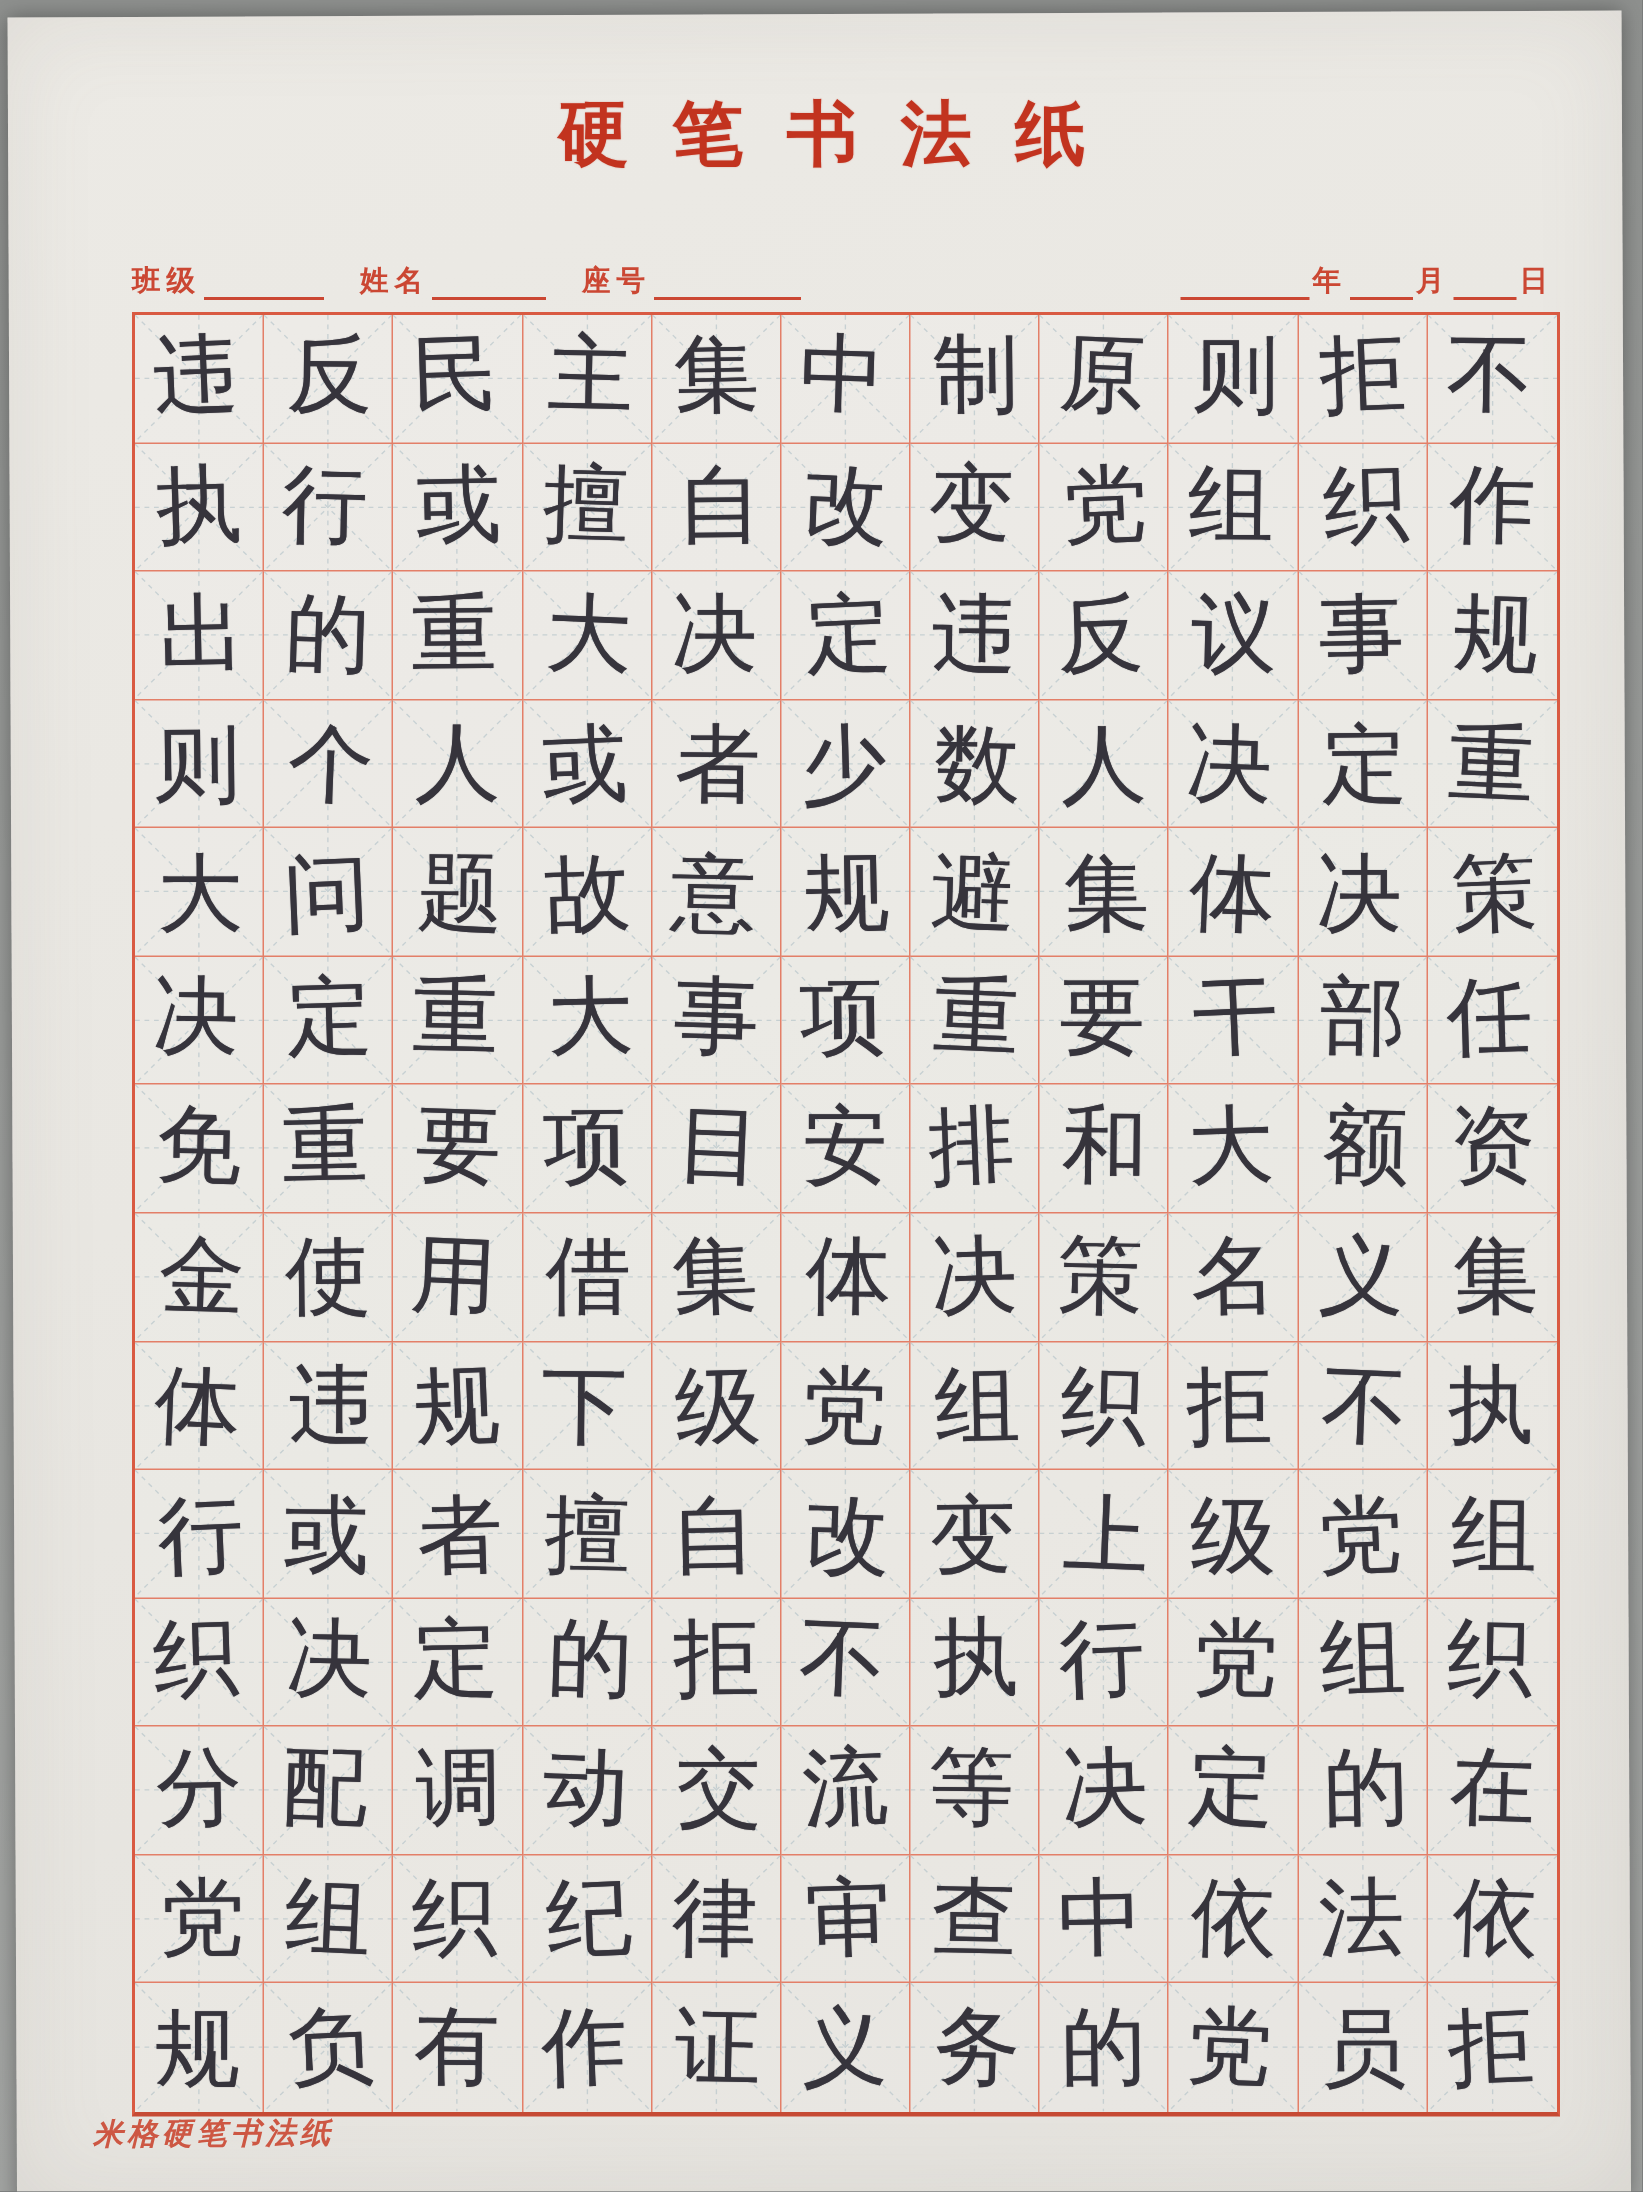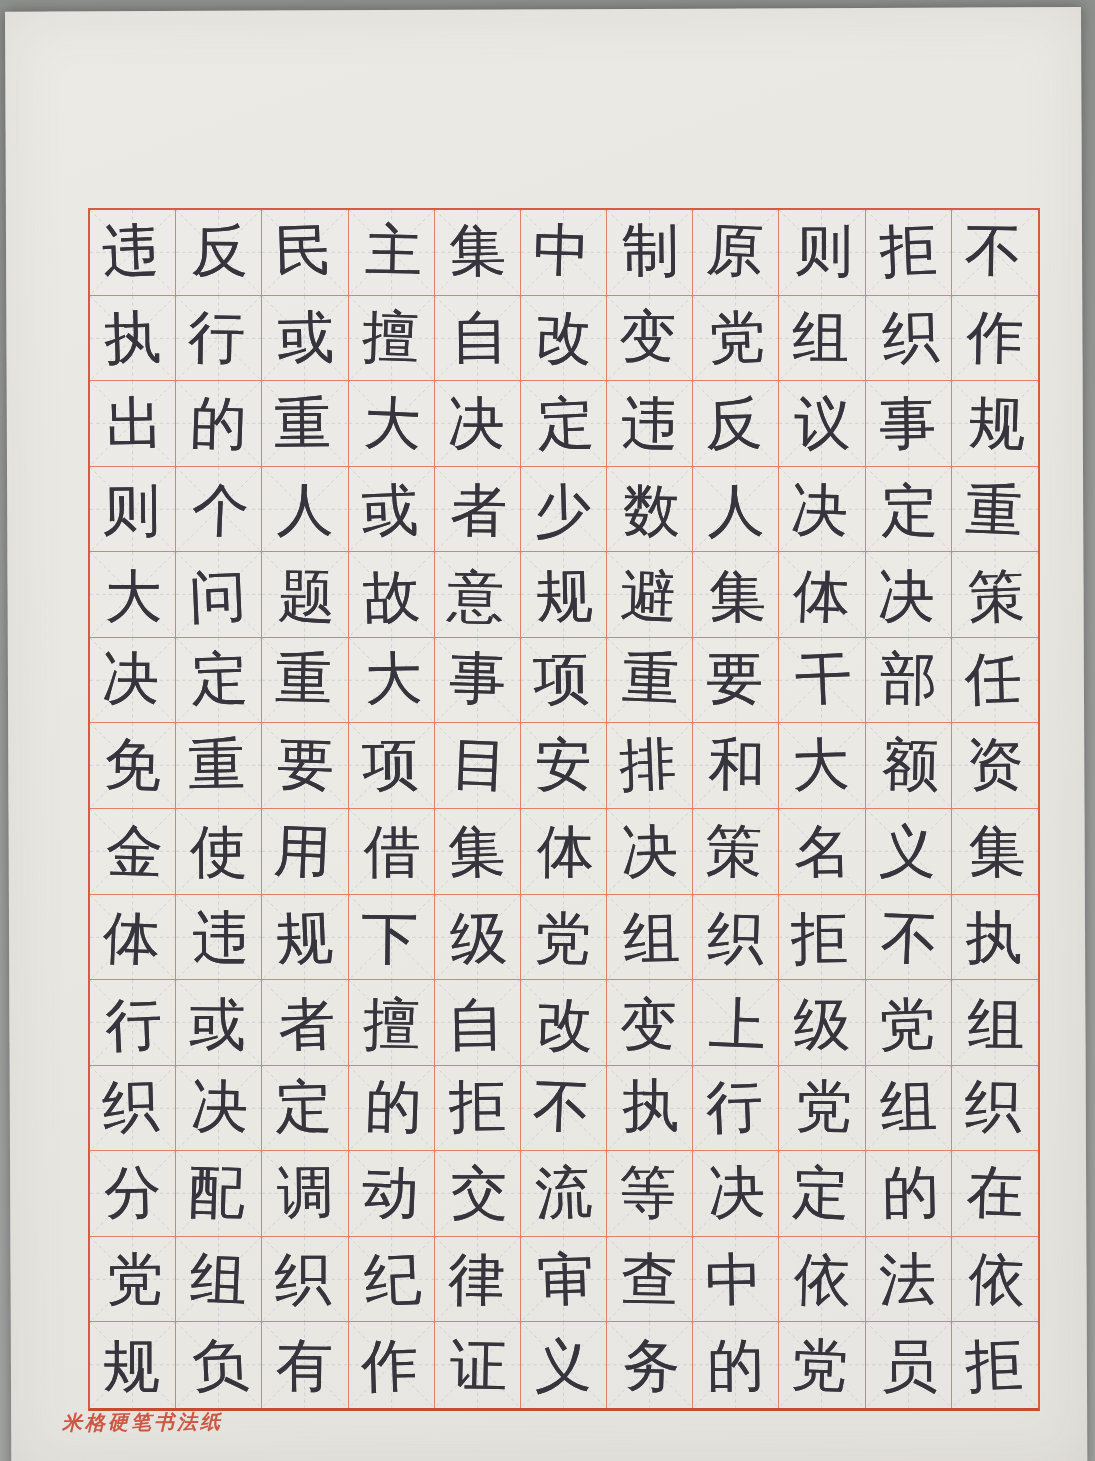--- a/index.html
+++ b/index.html
@@ -53,21 +53,38 @@
     color:#cd5743;font-size:20px;font-style:italic;letter-spacing:3px;font-weight:600;
     transform:rotate(-0.4deg);
   }
 </style>
 </head>
 <body>
 
 <div class="stage">
   <div class="paper"></div>
 
+  <div class="page-title">硬笔书法纸</div>
 
+  <div class="header-row">
+    <span>班级</span>
+    <span class="blank b-class"></span>
+    <span class="hspace"></span>
+    <span>姓名</span>
+    <span class="blank b-name"></span>
+    <span class="hspace"></span>
+    <span>座号</span>
+    <span class="blank b-seat"></span>
+    <span class="blank b-year"></span>
+    <span>年</span>
+    <span class="blank b-month"></span>
+    <span>月</span>
+    <span class="blank b-day"></span>
+    <span>日</span>
+  </div>
 
   <div class="practice-grid">
       <div class="cell">
         <svg viewBox="0 0 86 85" preserveAspectRatio="none">
           <g stroke="#a9bcc4" stroke-width="0.9" stroke-dasharray="3.2 3.2" opacity="0.55">
             <line x1="0" y1="0" x2="86" y2="85"></line>
             <line x1="86" y1="0" x2="0" y2="85"></line>
             <line x1="43" y1="0" x2="43" y2="85"></line>
             <line x1="0" y1="42.5" x2="86" y2="42.5"></line>
           </g>

